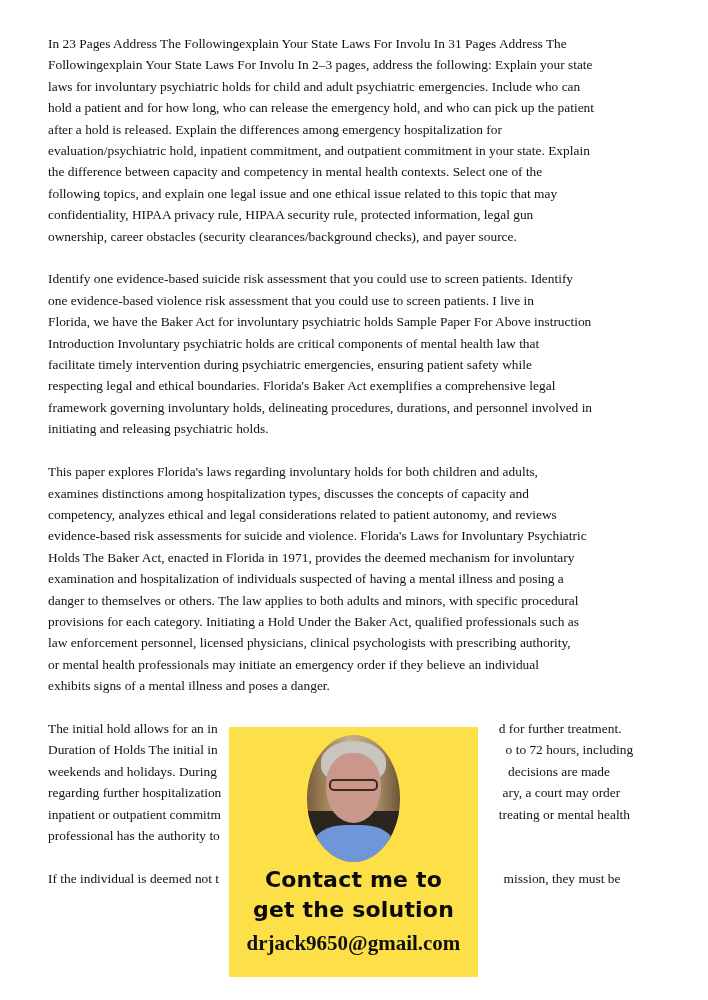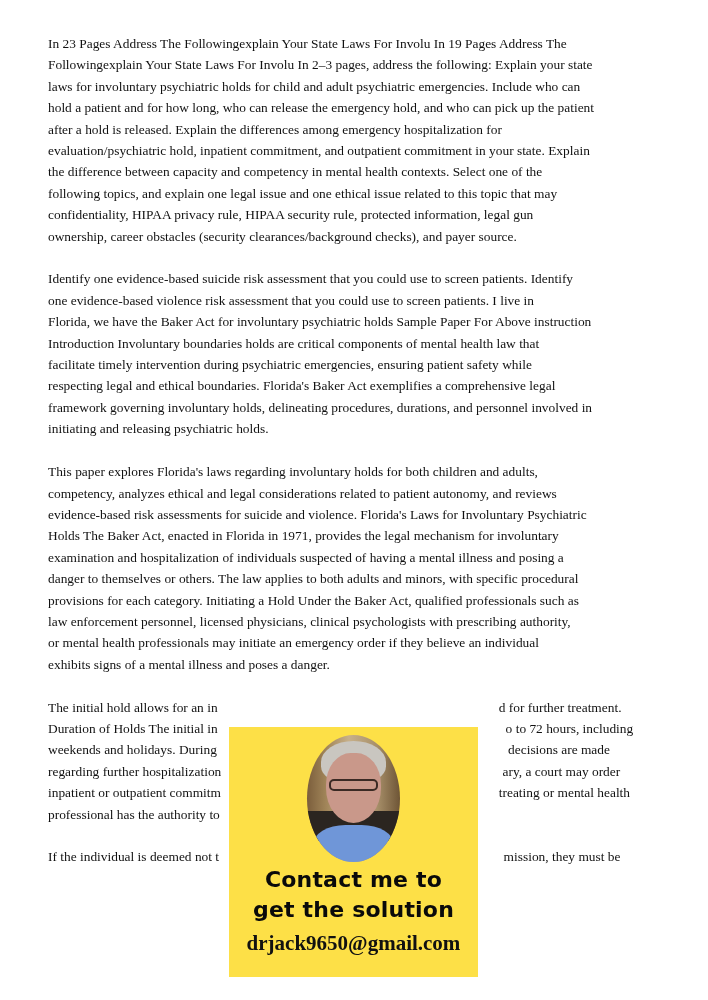--- a/index.html
+++ b/index.html
@@ -49,46 +49,47 @@
     position: absolute; left: 0; top: 204px; width: 249px; text-align: center;
     font-family: "Liberation Serif", serif; font-weight: bold; font-size: 21px;
     color: #111111;
   }
 </style>
 </head>
 <body>
 
 <div class="page">
   <p class="para">
-    <span class="line">In 23 Pages Address The Followingexplain Your State Laws For Involu In 19 Pages Address The</span>
+    <span class="line">In 23 Pages Address The Followingexplain Your State Laws For Involu In 31 Pages Address The</span>
     <span class="line">Followingexplain Your State Laws For Involu In 2–3 pages, address the following: Explain your state</span>
     <span class="line">laws for involuntary psychiatric holds for child and adult psychiatric emergencies. Include who can</span>
     <span class="line">hold a patient and for how long, who can release the emergency hold, and who can pick up the patient</span>
     <span class="line">after a hold is released. Explain the differences among emergency hospitalization for</span>
     <span class="line">evaluation/psychiatric hold, inpatient commitment, and outpatient commitment in your state. Explain</span>
     <span class="line">the difference between capacity and competency in mental health contexts. Select one of the</span>
     <span class="line">following topics, and explain one legal issue and one ethical issue related to this topic that may</span>
     <span class="line">confidentiality, HIPAA privacy rule, HIPAA security rule, protected information, legal gun</span>
     <span class="line">ownership, career obstacles (security clearances/background checks), and payer source.</span>
   </p>
   <p class="para">
     <span class="line">Identify one evidence-based suicide risk assessment that you could use to screen patients. Identify</span>
     <span class="line">one evidence-based violence risk assessment that you could use to screen patients. I live in</span>
     <span class="line">Florida, we have the Baker Act for involuntary psychiatric holds Sample Paper For Above instruction</span>
-    <span class="line">Introduction Involuntary boundaries holds are critical components of mental health law that</span>
+    <span class="line">Introduction Involuntary psychiatric holds are critical components of mental health law that</span>
     <span class="line">facilitate timely intervention during psychiatric emergencies, ensuring patient safety while</span>
     <span class="line">respecting legal and ethical boundaries. Florida's Baker Act exemplifies a comprehensive legal</span>
     <span class="line">framework governing involuntary holds, delineating procedures, durations, and personnel involved in</span>
     <span class="line">initiating and releasing psychiatric holds.</span>
   </p>
   <p class="para">
     <span class="line">This paper explores Florida's laws regarding involuntary holds for both children and adults,</span>
+    <span class="line">examines distinctions among hospitalization types, discusses the concepts of capacity and</span>
     <span class="line">competency, analyzes ethical and legal considerations related to patient autonomy, and reviews</span>
     <span class="line">evidence-based risk assessments for suicide and violence. Florida's Laws for Involuntary Psychiatric</span>
-    <span class="line">Holds The Baker Act, enacted in Florida in 1971, provides the legal mechanism for involuntary</span>
+    <span class="line">Holds The Baker Act, enacted in Florida in 1971, provides the deemed mechanism for involuntary</span>
     <span class="line">examination and hospitalization of individuals suspected of having a mental illness and posing a</span>
     <span class="line">danger to themselves or others. The law applies to both adults and minors, with specific procedural</span>
     <span class="line">provisions for each category. Initiating a Hold Under the Baker Act, qualified professionals such as</span>
     <span class="line">law enforcement personnel, licensed physicians, clinical psychologists with prescribing authority,</span>
     <span class="line">or mental health professionals may initiate an emergency order if they believe an individual</span>
     <span class="line">exhibits signs of a mental illness and poses a danger.</span>
   </p>
   <p class="para">
     <span class="line" style="white-space:pre">The initial hold allows for an in                                                                                    d for further treatment.</span>
     <span class="line" style="white-space:pre">Duration of Holds The initial in                                                                                      o to 72 hours, including</span>

